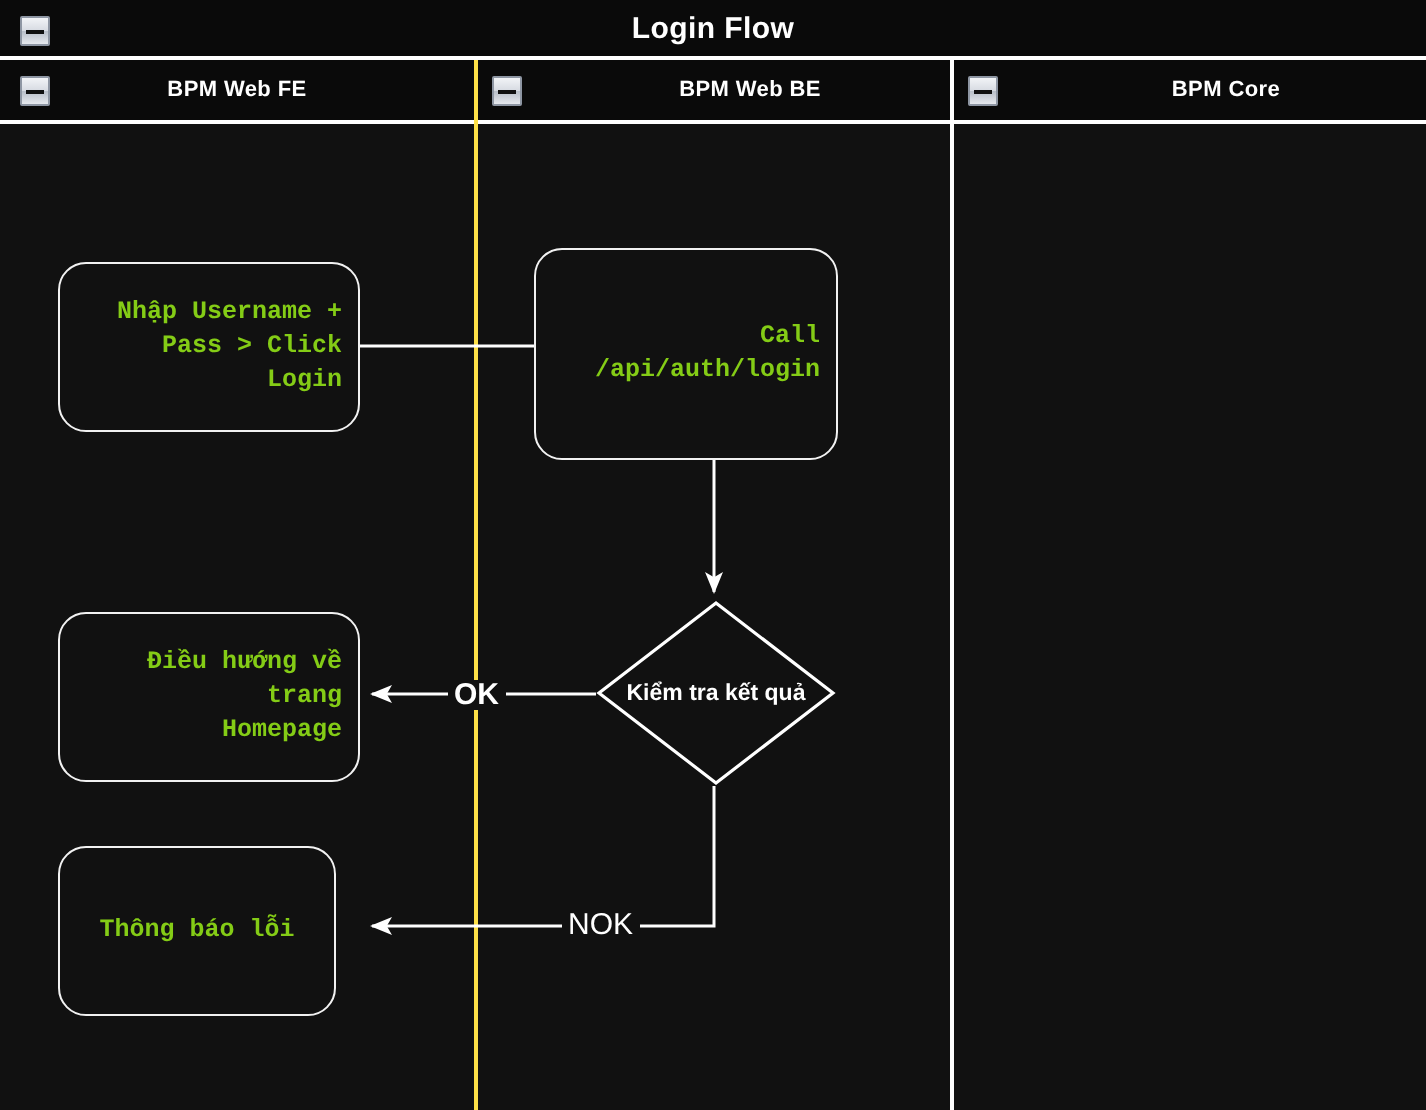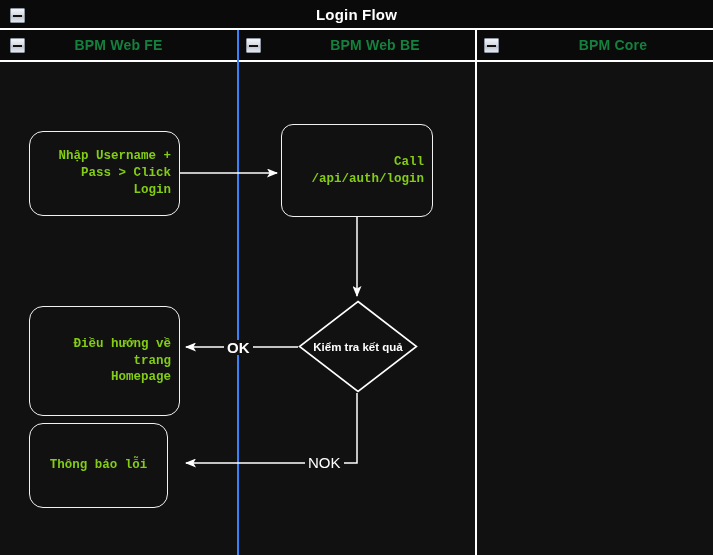--- a/index.html
+++ b/index.html
@@ -78,27 +78,27 @@
     width: 100%;
     height: 32px;
     background: #0a0a0a;
     border-bottom: 2px solid #ffffff;
     box-sizing: border-box;
     display: flex;
     align-items: center;
     justify-content: center;
   }
   .lane-header-text {
-    color: #15803d;
-    font-size: 14px;
+    color: #ffffff;
+    font-size: 11px;
     font-weight: bold;
     letter-spacing: .2px;
   }
   #lane-0 { left: 0px;   width: 237px; }
-  #lane-1 { left: 237px; width: 274px; border-left: 2px solid #3b82f6; }
+  #lane-1 { left: 237px; width: 274px; border-left: 2px solid #fde047; }
   #lane-2 { left: 475px; width: 274px; border-left: 2px solid #ffffff; }
 
   
   .node-task {
     position: absolute;
     border: 1.6px solid #f2f2f2;
     border-radius: 14px;
     background: #111111;
     box-sizing: border-box;
     display: flex;
@@ -107,22 +107,22 @@
     text-align: right;
     color: #84cc16;
     font-size: 12.5px;
     font-weight: bold;
     line-height: 1.35;
     padding: 4px 8px;
     white-space: pre-line;
     font-family: Liberation Mono, monospace;
   }
   #node-input-credentials { left: 29px;  top: 131px; width: 151px; height: 85px; }
-  #node-call-login-api    { left: 281px; top: 124px; width: 152px; height: 93px; border-radius: 12px; }
-  #node-redirect-homepage { left: 29px;  top: 306px; width: 151px; height: 110px; }
+  #node-call-login-api    { left: 267px; top: 124px; width: 152px; height: 106px; }
+  #node-redirect-homepage { left: 29px;  top: 306px; width: 151px; height: 85px; }
   #node-show-error        { left: 29px;  top: 423px; width: 139px; height: 85px; }
 
   
   .node-gateway {
     position: absolute;
     left: 298px;
     top: 300px;
     width: 120px;
     height: 93px;
   }
@@ -155,21 +155,21 @@
   .edge-label {
     position: absolute;
     color: #ffffff;
     font-size: 15px;
     font-weight: normal;
     background: #111111;
     padding: 0 3px;
     line-height: 1;
   }
   #label-ok  { left: 224px; top: 340px; font-weight: bold; }
-  #label-nok { left: 281px; top: 455px; margin-left: 24px; }
+  #label-nok { left: 281px; top: 455px; }
 </style>
 </head>
 <body>
 
 <div id="canvas">
 
   <div class="lane" id="lane-0">
     <div class="lane-header">
       <span class="lane-header-text">BPM Web FE</span>
     </div>

